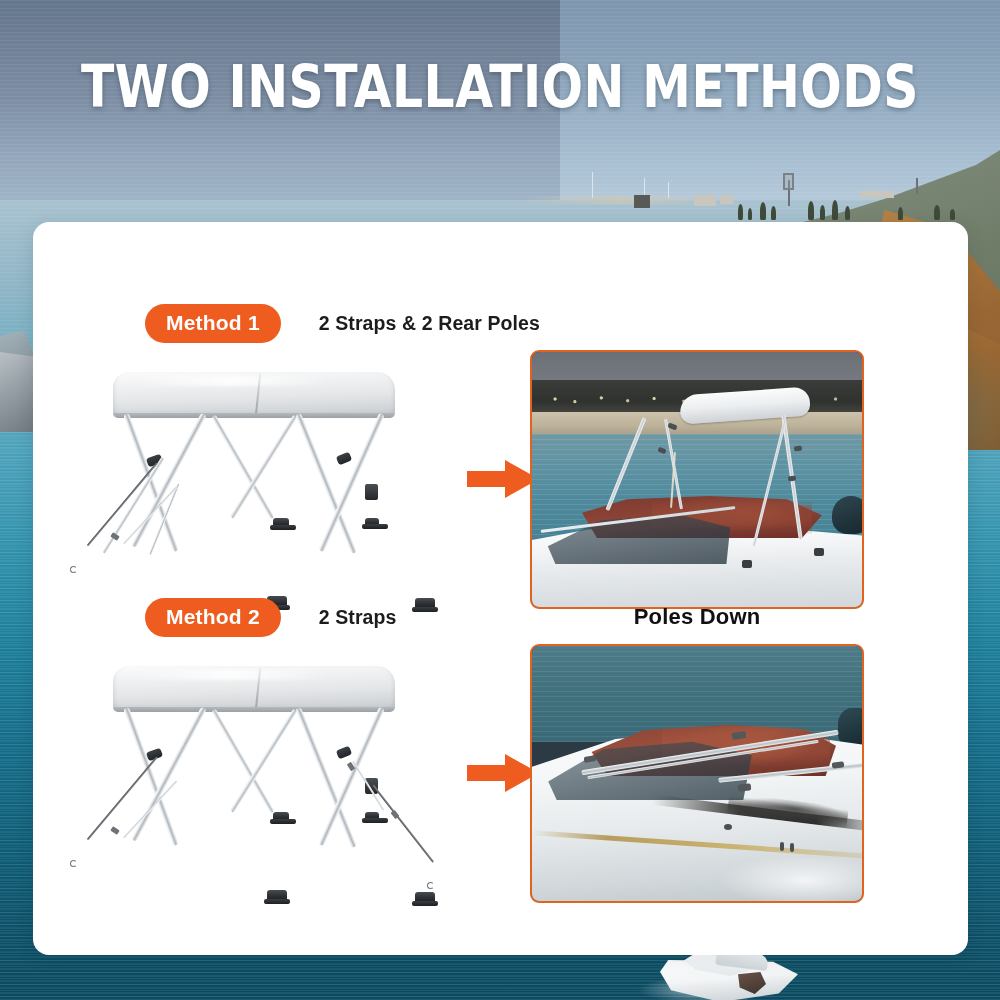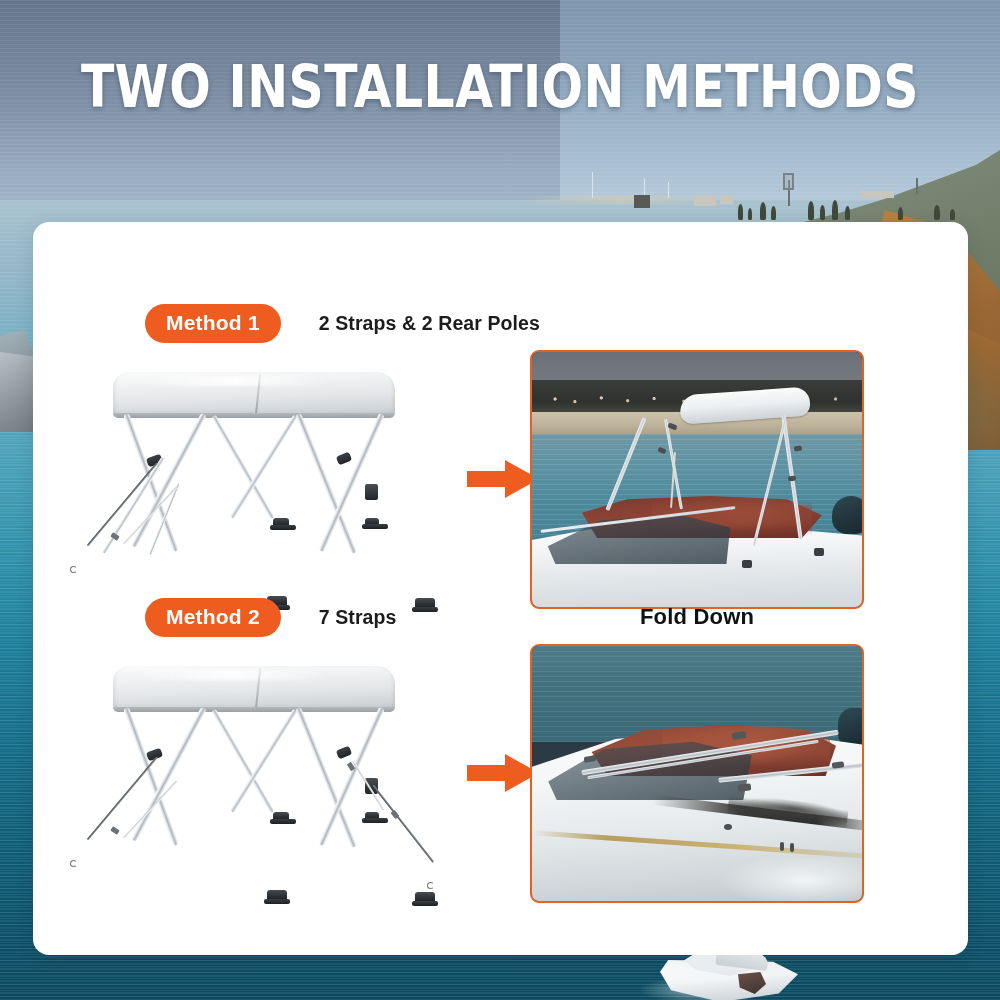--- a/index.html
+++ b/index.html
@@ -534,24 +534,24 @@
       <div class="p1-strap" style="left:140px;top:100px;width:2px;height:56px;transform:rotate(4deg);"></div>
       <div class="p1-foot" style="left:210px;top:208px;width:10px;height:8px;"></div>
       <div class="p1-foot" style="left:282px;top:196px;width:10px;height:8px;"></div>
     </div>
   </div>
 
   <div class="method-block two">
 
     <div class="m-head">
       <div class="pill">Method 2</div>
-      <div class="m-sub">7 Straps</div>
-    </div>
-
-    <div class="fold-title" style="left:494px;top:40px;">Fold Down</div>
+      <div class="m-sub">2 Straps</div>
+    </div>
+
+    <div class="fold-title" style="left:494px;top:40px;">Poles Down</div>
 
     <div class="bimini" style="left:28px;top:96px;">
       <div class="canopy"></div>
       <div class="canopy-hl"></div>
       <div class="canopy-seam"></div>
       <div class="canopy-edge"></div>
 
       <div class="tube" style="left:62px;top:48px;width:6px;height:146px;transform:rotate(-20deg);"></div>
       <div class="tube" style="left:140px;top:48px;width:6px;height:150px;transform:rotate(28deg);"></div>
       <div class="tube" style="left:234px;top:48px;width:6px;height:150px;transform:rotate(-22deg);"></div>

